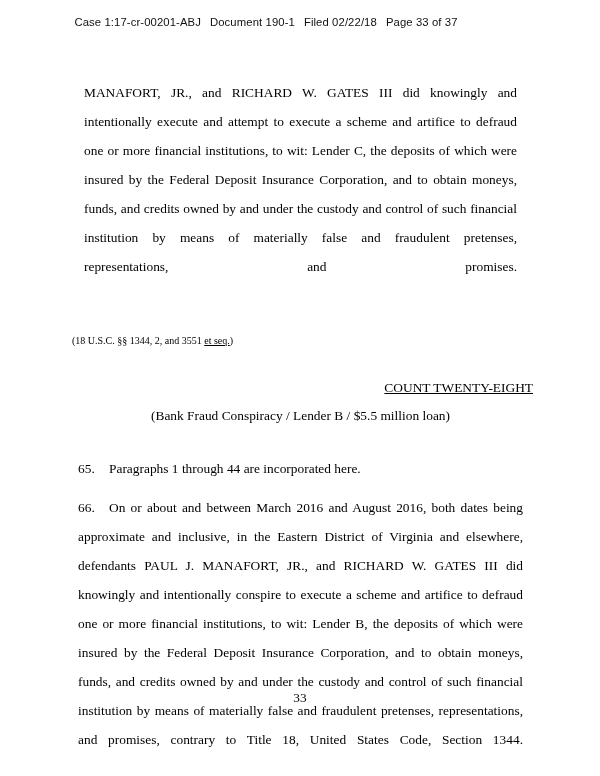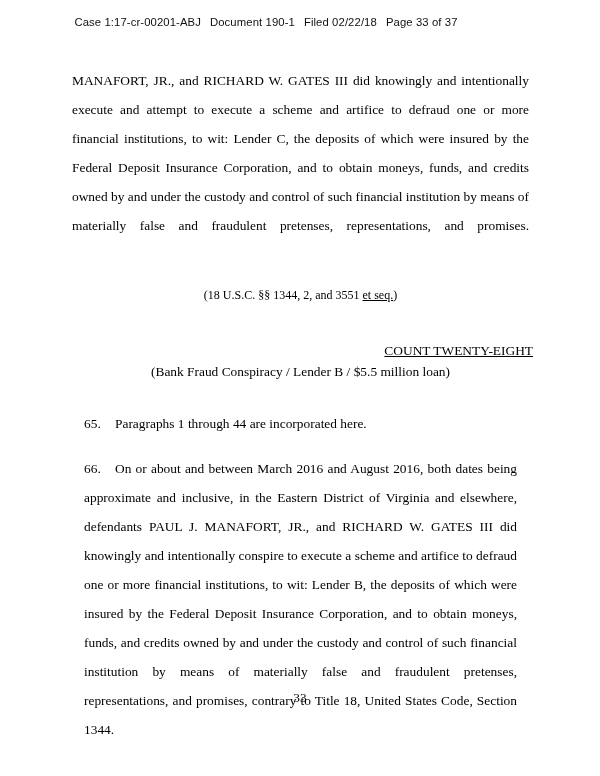--- a/index.html
+++ b/index.html
@@ -38,71 +38,71 @@
     top: 62px;
     left: 68px;
     width: 465px;
   }
 
   .para {
     font-size: 13.4px;
     line-height: 29px;
     text-align: justify;
     text-justify: inter-word;
-    margin: 4px;
+    margin: 16px;
     hyphens: none;
   }
   
   .para::after {
     content: "";
     display: inline-block;
     width: 100%;
   }
 
   
   .num-para {
     font-size: 13.4px;
     line-height: 29px;
     text-align: justify;
-    margin: 16px;
+    margin: 10px;
     position: relative;
   }
   .num-para::after {
     content: "";
     display: inline-block;
     width: 100%;
   }
   .num-para.single::after { content: none; display: none; }
   .num {
     display: inline-block;
     width: 31px;
   }
 
   
   .centered {
-    font-size: 12px;
+    font-size: 10px;
     line-height: 29px;
-    text-align: center;
-    margin: 12px;
+    text-align: left;
+    margin: 4px;
   }
   .count-title {
     font-size: 13.4px;
     line-height: 19px;
     text-align: right;
     margin: 0;
   }
   .count-title .u {
     text-decoration: underline;
     text-underline-offset: 1px;
   }
   .count-sub {
     font-size: 13.4px;
     line-height: 19px;
     text-align: center;
-    margin: 2px;
+    margin: 9px;
   }
   u.etseq {
     text-decoration: underline;
     text-underline-offset: 1px;
   }
 
   .spacer-sm { height: 10px; }
   .spacer-md { height: 19px; }
 
   

